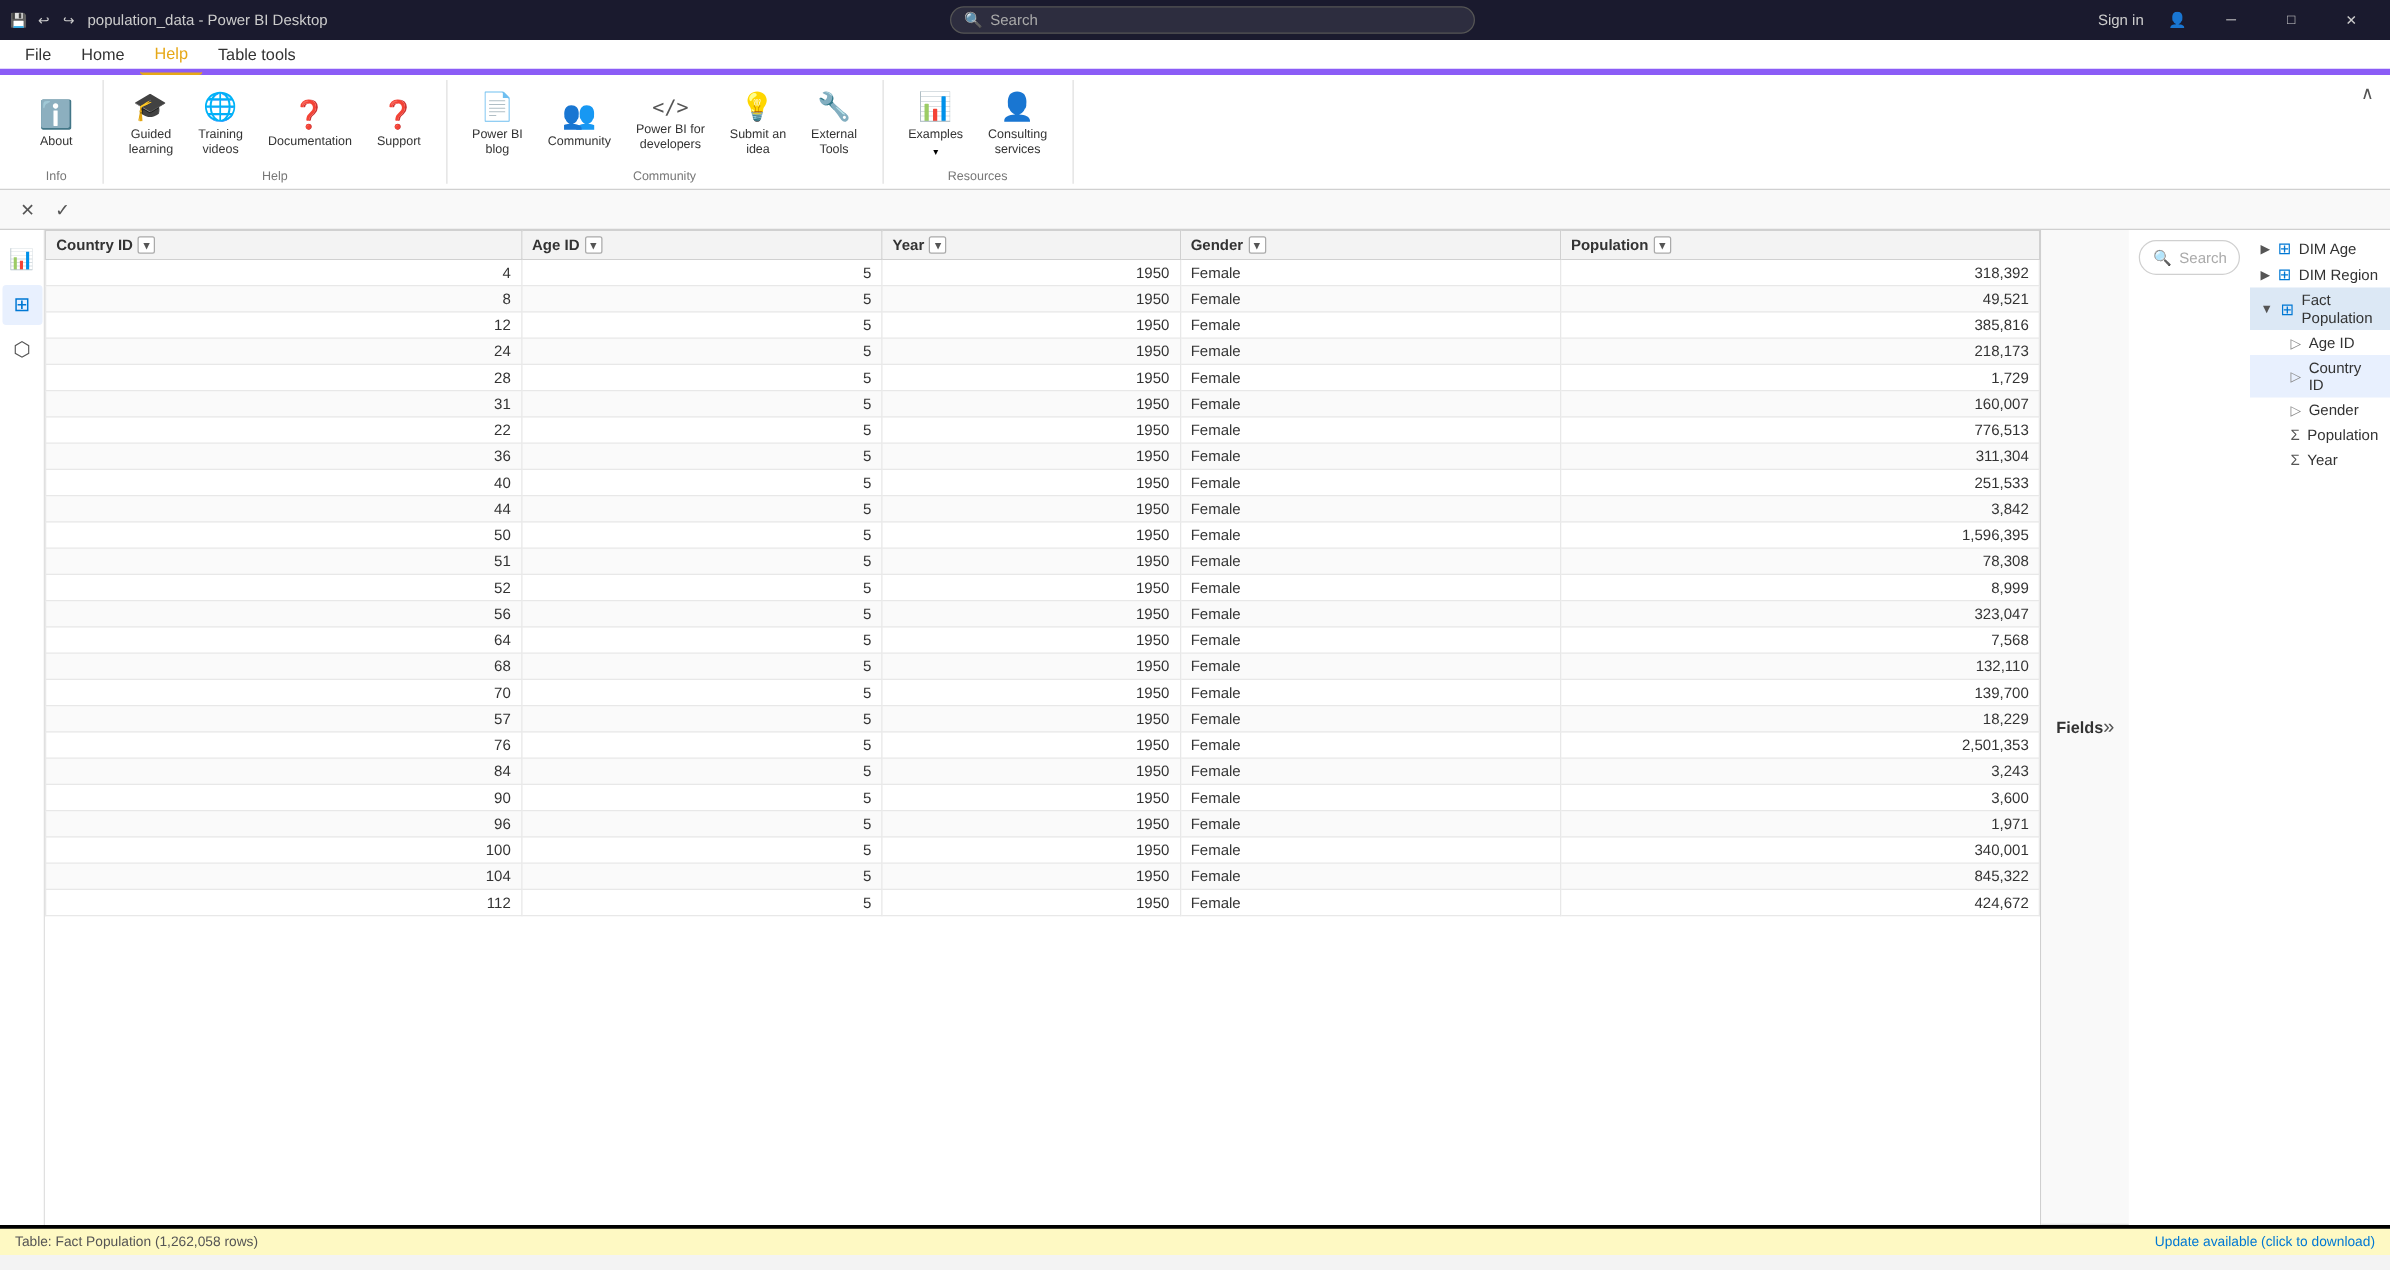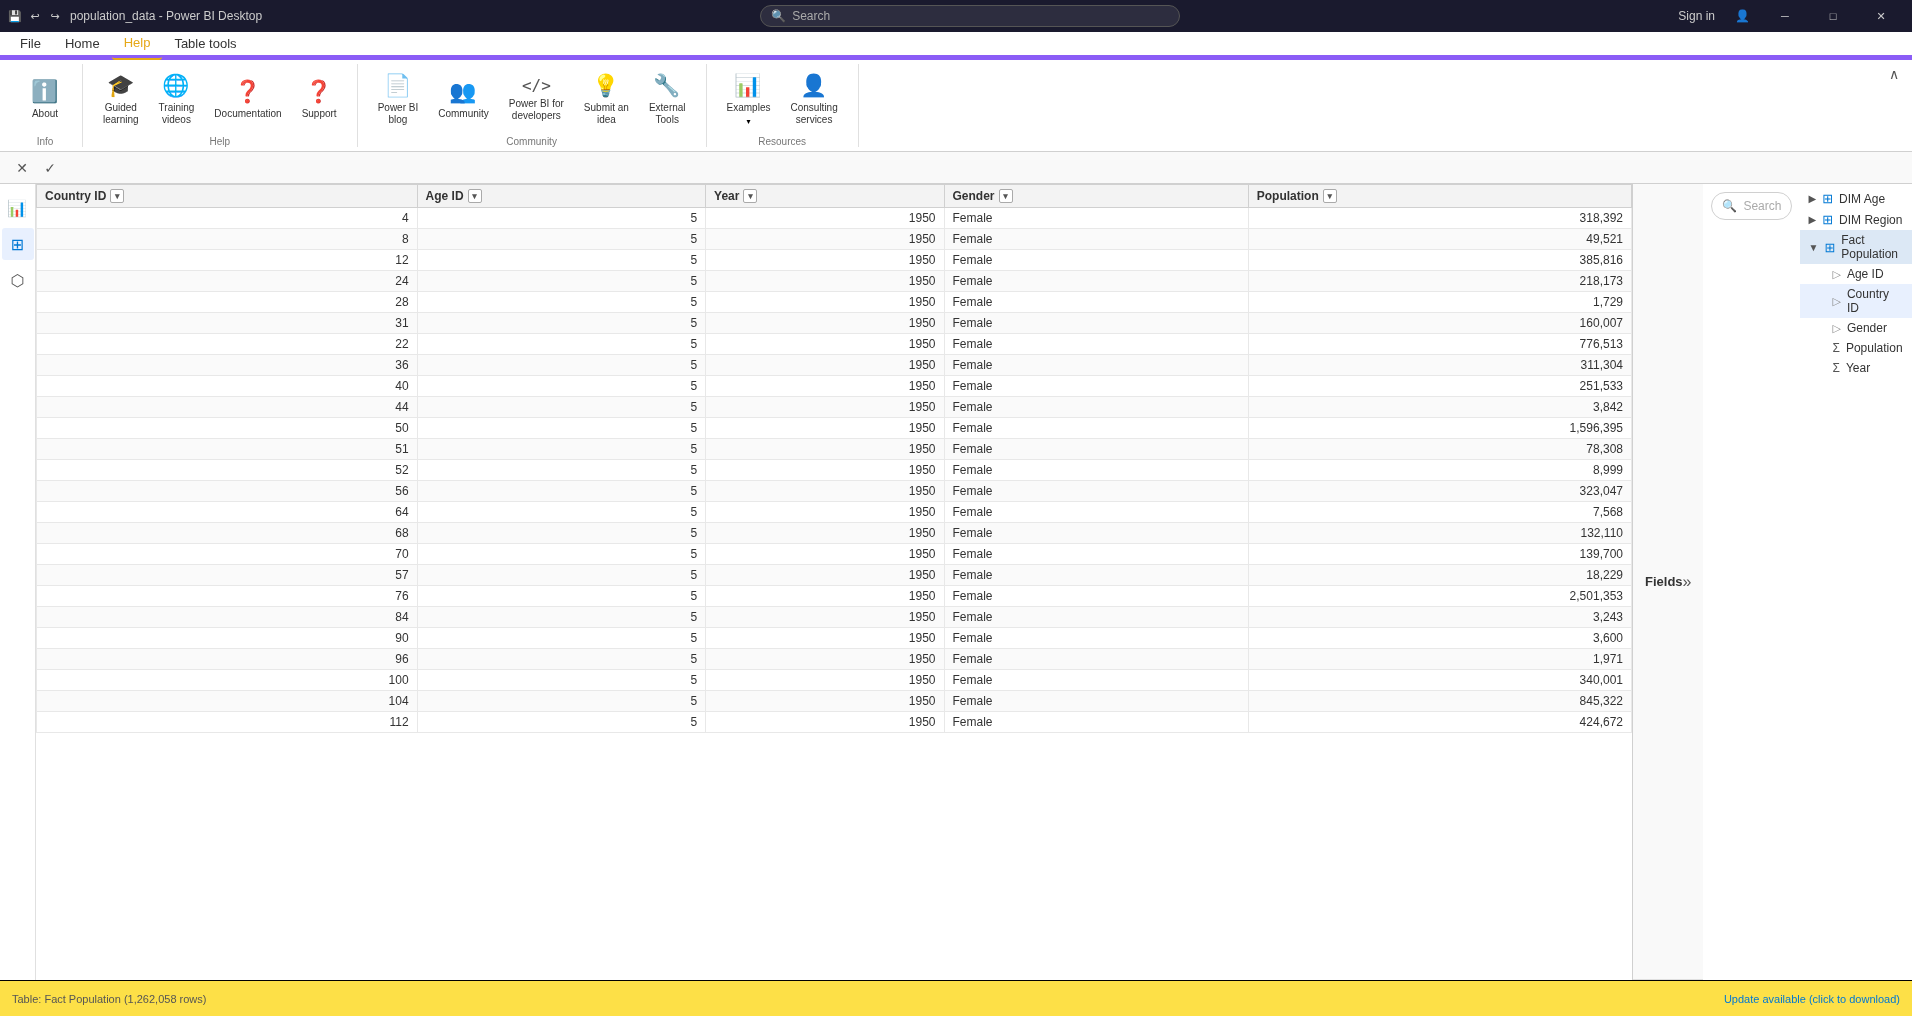--- a/index.html
+++ b/index.html
@@ -269,23 +269,23 @@
       font-size: 12px;
     }
     .field-item.selected { background: #e8f0fe; }
     .chevron { font-size: 10px; color: #555; }
     .table-icon { font-size: 13px; color: #0078d4; }
     .sigma-icon { font-size: 12px; color: #555; }
     .field-name { font-size: 12px; color: #333; }
 
     
     .status-bar {
-      height: 36px;
-      background: #fde047;
-      border-top: 1px solid #000000;
+      height: 24px;
+      background: #fef9c3;
+      border-top: 3px solid #000000;
       display: flex;
       align-items: center;
       justify-content: space-between;
       padding: 0 12px;
       font-size: 11px;
       color: #555;
     }
 
     
     ::-webkit-scrollbar { width: 8px; height: 8px; }

